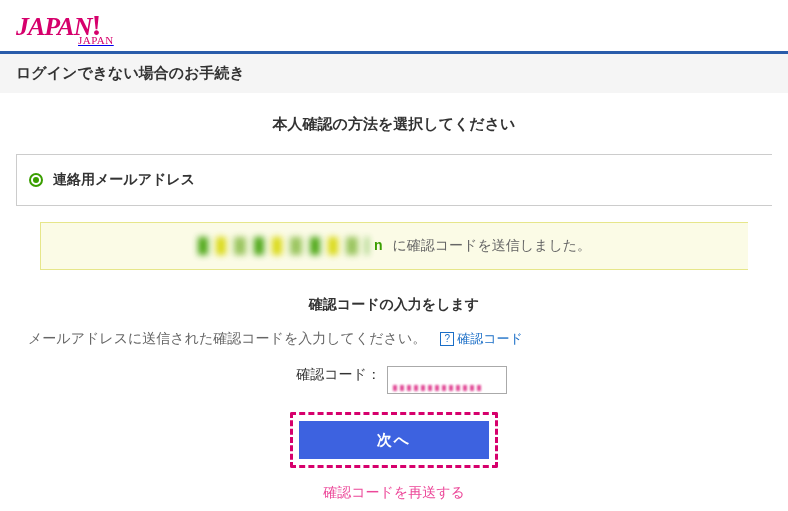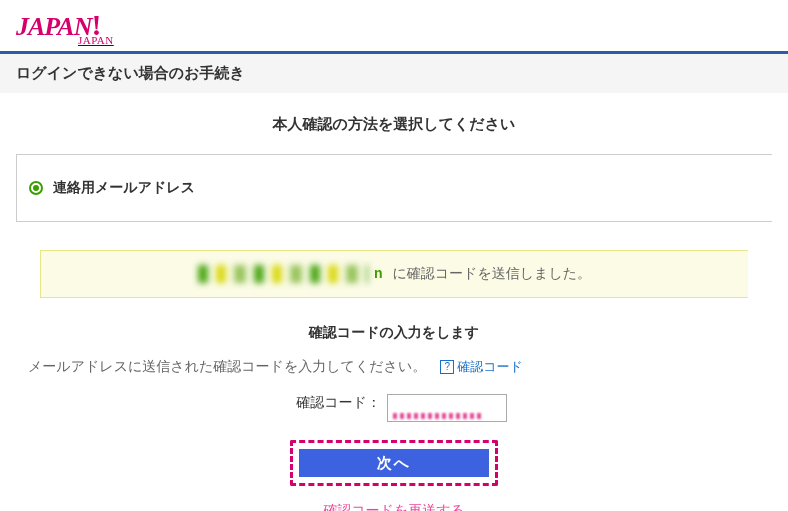--- a/index.html
+++ b/index.html
@@ -54,21 +54,21 @@
     .section-title {
       text-align: center;
       font-weight: bold;
       font-size: 15px;
       padding: 22px 0 20px;
     }
     .option-row {
       margin: 0 16px;
       border: 1px solid #ccc;
       border-right: none;
-      padding: 24px 12px;
+      padding: 16px 12px;
       display: flex;
       align-items: center;
       gap: 10px;
     }
     .radio-icon {
       width: 14px;
       height: 14px;
       border-radius: 50%;
       border: 2px solid #3a9e00;
       display: inline-flex;
@@ -80,21 +80,21 @@
       width: 6px;
       height: 6px;
       border-radius: 50%;
       background: #3a9e00;
     }
     .option-label {
       font-weight: bold;
       font-size: 14px;
     }
     .notice-box {
-      margin: 28px 40px 0;
+      margin: 16px 40px 0;
       border: 1px solid #e6e68a;
       border-right: none;
       background: #fbfbe6;
       padding: 14px 20px;
       text-align: center;
       color: #666;
       font-size: 14px;
     }
     .redacted {
       display: inline-block;
@@ -193,21 +193,21 @@
     .button-border {
       border: 3px dashed #d6006c;
       padding: 6px;
       border-radius: 2px;
     }
     .next-btn {
       background: #3d62e0;
       color: #fff;
       border: none;
       width: 190px;
-      height: 28px;
+      height: 38px;
       font-size: 15px;
       font-weight: bold;
       cursor: pointer;
       letter-spacing: 2px;
     }
     .resend-row {
       text-align: center;
       padding: 10px 0 16px;
     }
     .resend-link {

